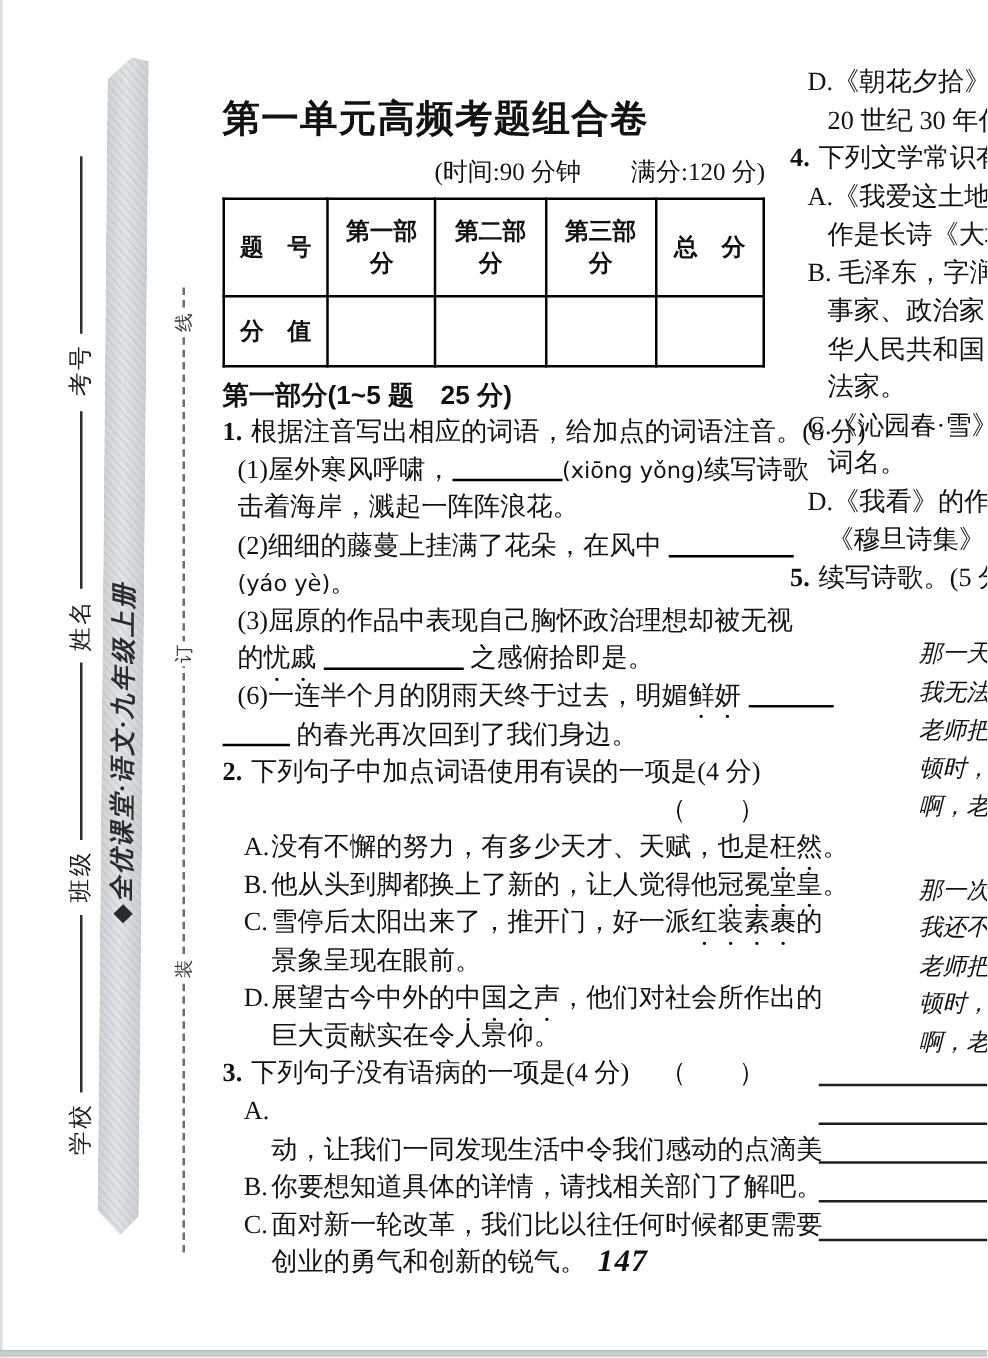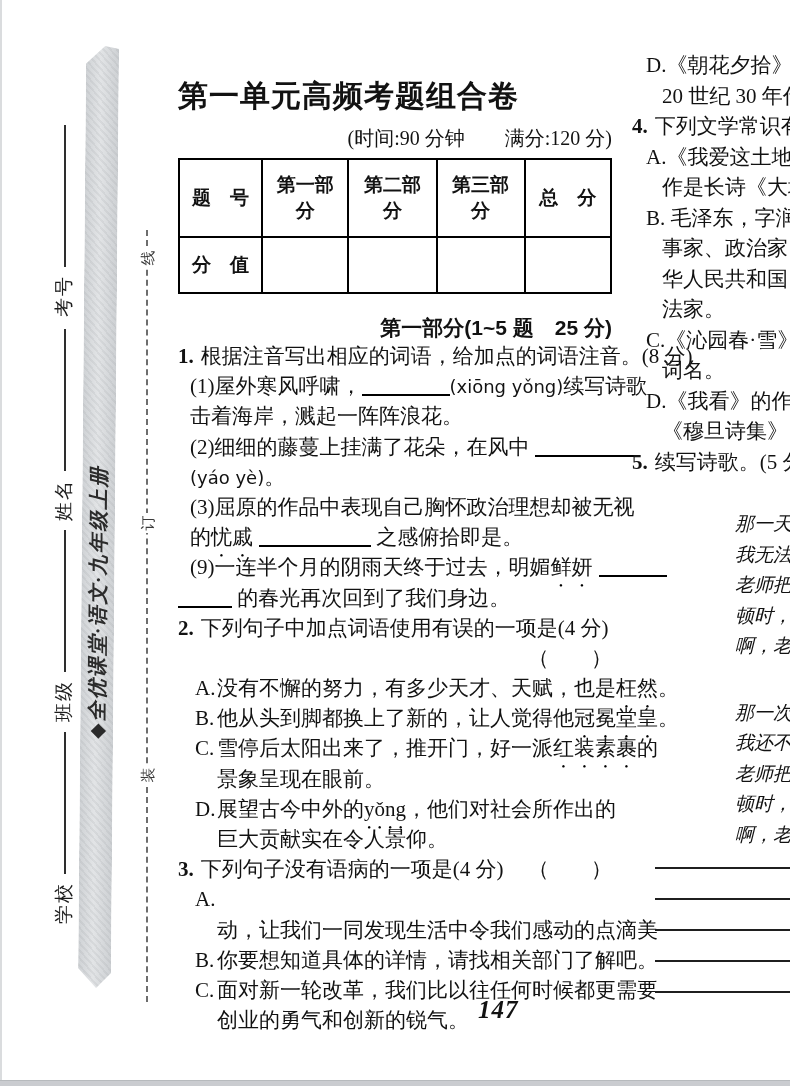--- a/index.html
+++ b/index.html
@@ -46,21 +46,21 @@
   }
   .info { margin-top:14px; line-height:24px; font-size:20px; text-align:right; }
   table.score { border-collapse:collapse; width:100%; margin-top:8px; table-layout:fixed; }
   table.score td {
     border:2px solid #000; text-align:center; padding:12px;
     font-family:"Liberation Sans","DejaVu Sans",sans-serif; font-size:19px; font-weight:bold;
   }
   table.score tr.r1 td { height:33px; }
   table.score tr.r2 td { height:30px; }
   .section {
-    margin-top:21px; line-height:26px; text-align:right;
+    margin-top:10px; line-height:26px; text-align:left;
     font-family:"Liberation Sans","DejaVu Sans",sans-serif; font-size:21px; font-weight:bold;
   }
   .lines { margin-top:0; font-size:21px; }
   .ln { position:relative; line-height:30.2px; height:30.2px; white-space:nowrap; }
   .sub  { padding-left:12px; }
   .opt  { padding-left:39px; }
   .optc { padding-left:39px; }
   .letter { position:absolute; left:17px; }
   .qnum { font-weight:bold; padding-right:7px; }
   .blank { display:inline-block; border-bottom:2px solid #000; height:19px; vertical-align:-3px; }
@@ -145,30 +145,30 @@
 
     <div class="lines">
 
       <div class="ln"><span class="qnum">1.</span><span>根据注音写出相应的词语，给加点的词语注音。(8 分)</span></div>
       <div class="ln sub"><span>(1)屋外寒风呼啸，</span><span class="blank" style="width:88px;"></span><span class="pinyin">(xiōng yǒng)</span><span>续写诗歌</span></div>
       <div class="ln sub"><span>击着海岸，溅起一阵阵浪花。</span></div>
       <div class="ln sub"><span>(2)细细的藤蔓上挂满了花朵，在风中 </span><span class="blank" style="width:100px;"></span></div>
       <div class="ln sub"><span class="pinyin">(yáo yè)</span><span>。</span></div>
       <div class="ln sub"><span>(3)屈原的作品中表现自己胸怀政治理想却被无视</span></div>
       <div class="ln sub"><span>的</span><span class="em">忧戚</span><span class="blank" style="width:112px; margin-left:6px;"></span><span> 之感俯拾即是。</span></div>
-      <div class="ln sub"><span>(9)一连半个月的阴雨天终于过去，明媚</span><span class="em">鲜妍</span><span class="blank" style="width:68px; margin-left:6px;"></span></div>
+      <div class="ln sub"><span>(6)一连半个月的阴雨天终于过去，明媚</span><span class="em">鲜妍</span><span class="blank" style="width:68px; margin-left:6px;"></span></div>
       <div class="ln"><span class="blank" style="width:54px;"></span><span> 的春光再次回到了我们身边。</span></div>
 
       <div class="ln"><span class="qnum">2.</span><span>下列句子中加点词语使用有误的一项是(4 分)</span></div>
       <div class="ln bracket-line">（　　）</div>
       <div class="ln opt"><span class="letter">A.</span><span>没有不懈的努力，有多少天才、天赋，也是</span><span class="em">枉然</span><span>。</span></div>
       <div class="ln opt"><span class="letter">B.</span><span>他从头到脚都换上了新的，让人觉得他</span><span class="em">冠冕堂皇</span><span>。</span></div>
       <div class="ln opt"><span class="letter">C.</span><span>雪停后太阳出来了，推开门，好一派</span><span class="em">红装素裹</span><span>的</span></div>
       <div class="ln optc"><span>景象呈现在眼前。</span></div>
-      <div class="ln opt"><span class="letter">D.</span><span>展望古今中外的</span><span class="em">yǒng</span><span>，他们对社会所作出的</span></div>
+      <div class="ln opt"><span class="letter">D.</span><span>展望古今中外的</span><span class="em">中国之声</span><span>，他们对社会所作出的</span></div>
       <div class="ln optc"><span>巨大贡献实在令人景仰。</span></div>
 
       <div class="ln flexline">
           <span><span class="qnum">3.</span><span>下列句子没有语病的一项是(4 分)</span></span>
           <span>（　　）</span>
         </div>
       <div class="ln opt"><span class="letter">A.</span></div>
       <div class="ln optc"><span>动，让我们一同发现生活中令我们感动的点滴美</span></div>
       <div class="ln opt"><span class="letter">B.</span><span>你要想知道具体的详情，请找相关部门了解吧。</span></div>
       <div class="ln opt"><span class="letter">C.</span><span>面对新一轮改革，我们比以往任何时候都更需要</span></div>

